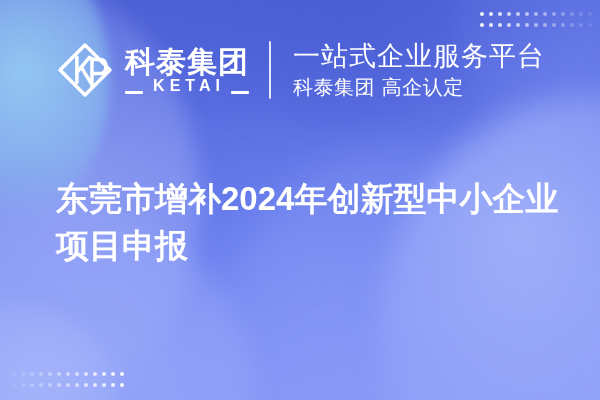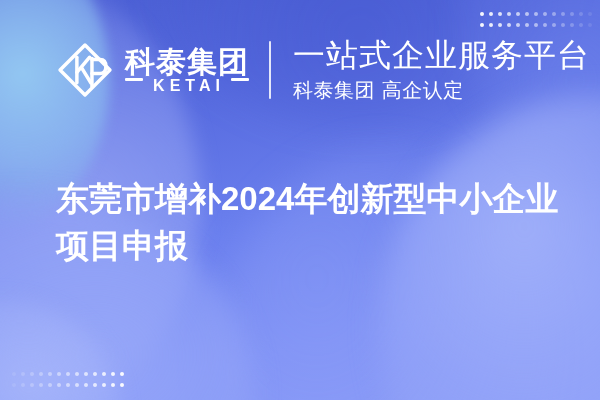--- a/index.html
+++ b/index.html
@@ -75,36 +75,36 @@
   #logo-mark{
     width:58px;height:58px;flex:0 0 auto;margin-right:11px;
   }
   #logo-wordmark{display:flex;flex-direction:column;align-items:center;}
   #logo-cn{
     font-size:30px;font-weight:bold;color:#ffffff;letter-spacing:1px;
     line-height:1.05;white-space:nowrap;
     font-family:"Liberation Sans","DejaVu Sans",sans-serif;
   }
   #logo-en-row{
-    display:flex;align-items:flex-start;gap:6px;margin-top:1px;width:100%;
+    display:flex;align-items:flex-end;gap:6px;margin-top:1px;width:100%;
     justify-content:center;
   }
   .logo-dash{height:3px;width:18px;background:#ffffff;border-radius:1px;}
   #logo-en{
     font-size:16px;font-weight:bold;color:#ffffff;letter-spacing:5px;
     line-height:1;white-space:nowrap;padding-left:4px;
   }
 
   #header-divider{
     width:2px;height:58px;background:rgba(255,255,255,.85);
     margin:0 22px 0 20px;border-radius:1px;flex:0 0 auto;
   }
   #tagline-block{display:flex;flex-direction:column;justify-content:center;}
   #tagline-main{
-    font-size:32px;color:#ffffff;line-height:1.18;white-space:nowrap;
+    font-size:27px;color:#ffffff;line-height:1.18;white-space:nowrap;
     letter-spacing:1px;font-family:"DejaVu Sans","Liberation Sans",sans-serif;
   }
   #tagline-sub{
     font-size:20px;color:#ffffff;line-height:1.3;white-space:nowrap;
     letter-spacing:.5px;margin-top:3px;
     font-family:"DejaVu Serif","Liberation Serif",serif;
   }
 
   
   #title-block{

